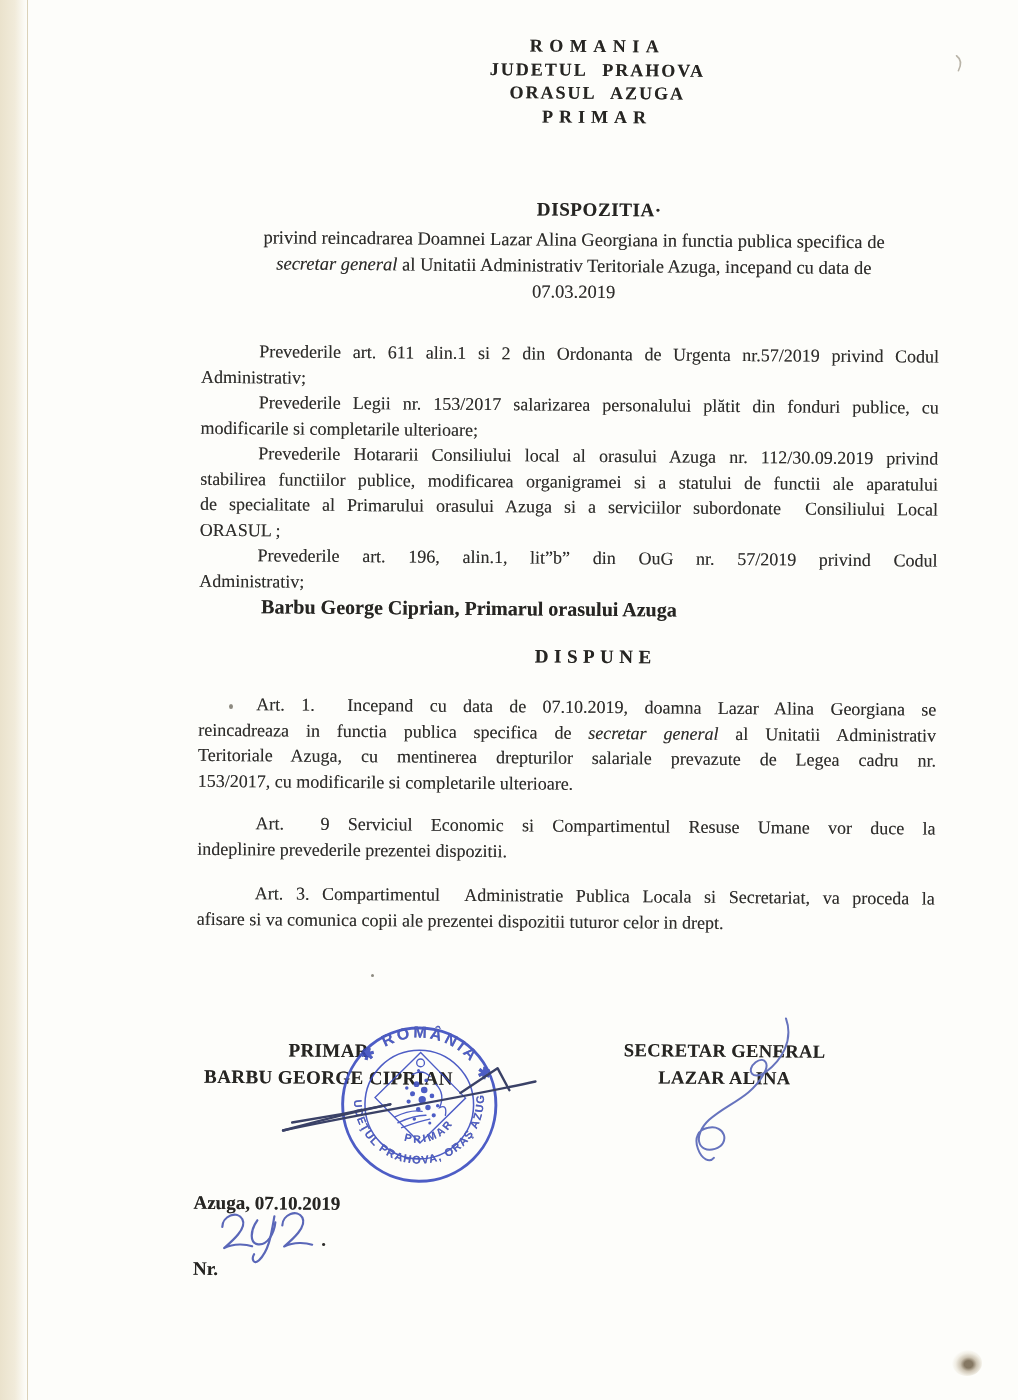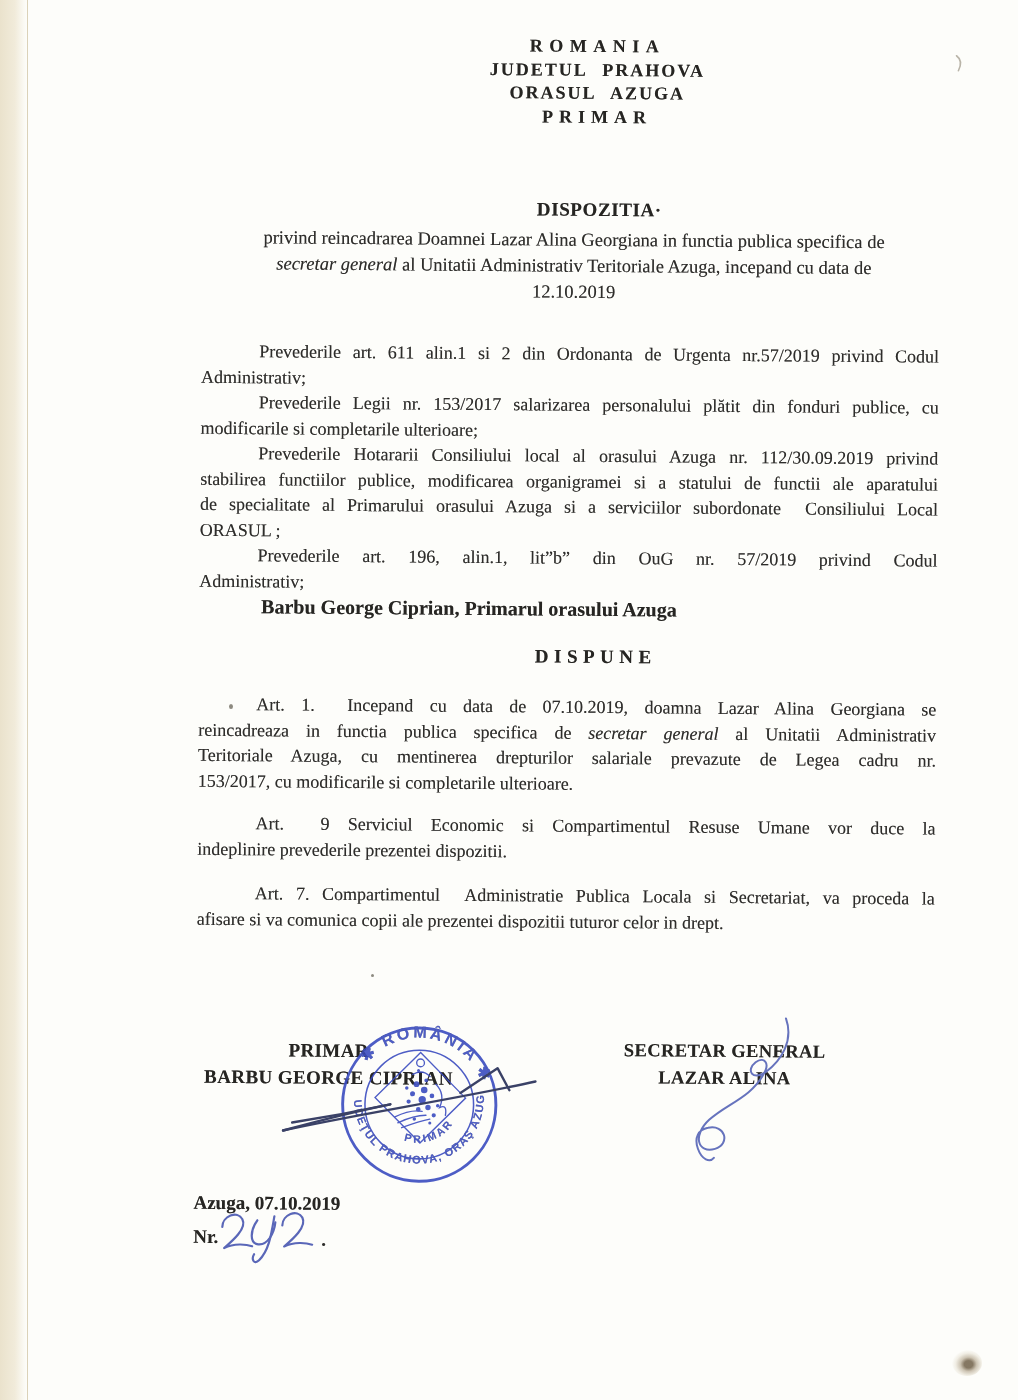--- a/index.html
+++ b/index.html
@@ -35,21 +35,21 @@
   .mayor{top:597px;left:265px;font-size:20px;font-weight:bold;color:#262522;}
   .dispune{top:645px;left:205px;width:790px;text-align:center;font-weight:bold;
            font-size:19px;letter-spacing:5.5px;color:#262522;}
   .art1{top:694px;} .art2{top:813px;} .art3{top:883px;}
   
   .sig{text-align:center;font-weight:bold;color:#262522;line-height:27px;}
   .sig-left{top:1038px;left:200px;width:272px;font-size:19px;letter-spacing:.4px;}
   .sig-right{top:1036px;left:612px;width:240px;font-size:18.5px;letter-spacing:.4px;}
   
   .f-date{top:1194px;left:202px;font-size:19px;font-weight:bold;color:#262522;}
-  .f-nr{top:1228px;left:202px;font-size:19px;font-weight:bold;color:#262522;}
+  .f-nr{top:1260px;left:202px;font-size:19px;font-weight:bold;color:#262522;}
   .f-dot{top:1230px;left:330px;font-size:19px;font-weight:bold;}
   
   .stamp{left:330px;top:1008px;width:194px;height:194px;opacity:.9;}
   .stamp text{font-family:"Liberation Sans",sans-serif;font-weight:bold;}
   .sc{fill:none;stroke:#3b4cc0;}
   .st-top{font-size:16.5px;letter-spacing:3px;fill:#3b4cc0;}
   .st-ring{font-size:11.5px;letter-spacing:1.3px;fill:#3b4cc0;}
   .st-inner{font-size:11px;letter-spacing:2.6px;fill:#3b4cc0;}
   .emblem-stroke{fill:none;stroke:#3b4cc0;stroke-width:1.4;stroke-linecap:round;}
   .emblem-dot{fill:#3b4cc0;stroke:none;}
@@ -76,21 +76,21 @@
     <div class="ls-b">JUDETUL PRAHOVA</div>
     <div class="ls-b">ORASUL AZUGA</div>
     <div class="ls-c">PRIMAR</div>
   </div>
 
   <div class="abs title">DISPOZITIA·</div>
 
   <div class="abs subtitle">
     <div class="s-line"><span>privind reincadrarea Doamnei Lazar Alina Georgiana in functia publica specifica de</span></div>
     <div class="s-line"><span class="ri">secretar general</span><span> al Unitatii Administrativ Teritoriale Azuga, incepand cu data de</span></div>
-    <div class="s-line"><span>12.10.2019</span></div>
+    <div class="s-line"><span>07.03.2019</span></div>
   </div>
 
   <div class="abs para p1">
     <div class="jline indent"><span>Prevederile art. 611 alin.1 si 2 din Ordonanta de Urgenta nr.57/2019 privind Codul</span></div>
     <div class="jline last"><span>Administrativ;</span></div>
   </div>
   <div class="abs para p2">
     <div class="jline indent"><span>Prevederile Legii nr. 153/2017 salarizarea personalului plătit din fonduri publice, cu</span></div>
     <div class="jline last"><span>modificarile si completarile ulterioare;</span></div>
   </div>
@@ -113,21 +113,21 @@
     <div class="jline indent"><span class="rb">Art. 1.</span><span>  Incepand cu data de 07.10.2019, doamna Lazar Alina Georgiana se</span></div>
     <div class="jline"><span>reincadreaza in functia publica specifica de </span><span class="ri">secretar general</span><span> al Unitatii Administrativ</span></div>
     <div class="jline"><span>Teritoriale Azuga, cu mentinerea drepturilor salariale prevazute de Legea cadru nr.</span></div>
     <div class="jline last"><span>153/2017, cu modificarile si completarile ulterioare.</span></div>
   </div>
   <div class="abs para art2">
     <div class="jline indent"><span class="rb">Art.  9</span><span> Serviciul Economic si Compartimentul Resuse Umane vor duce la</span></div>
     <div class="jline last"><span>indeplinire prevederile prezentei dispozitii.</span></div>
   </div>
   <div class="abs para art3">
-    <div class="jline indent"><span class="rb">Art. 7.</span><span> Compartimentul  Administratie Publica Locala si Secretariat, va proceda la</span></div>
+    <div class="jline indent"><span class="rb">Art. 3.</span><span> Compartimentul  Administratie Publica Locala si Secretariat, va proceda la</span></div>
     <div class="jline last"><span>afisare si va comunica copii ale prezentei dispozitii tuturor celor in drept.</span></div>
   </div>
 
   <div class="abs sig sig-left">
     <div>PRIMAR</div>
     <div>BARBU GEORGE CIPRIAN</div>
   </div>
   <div class="abs sig sig-right">
     <div>SECRETAR GENERAL</div>
     <div>LAZAR ALINA</div>

